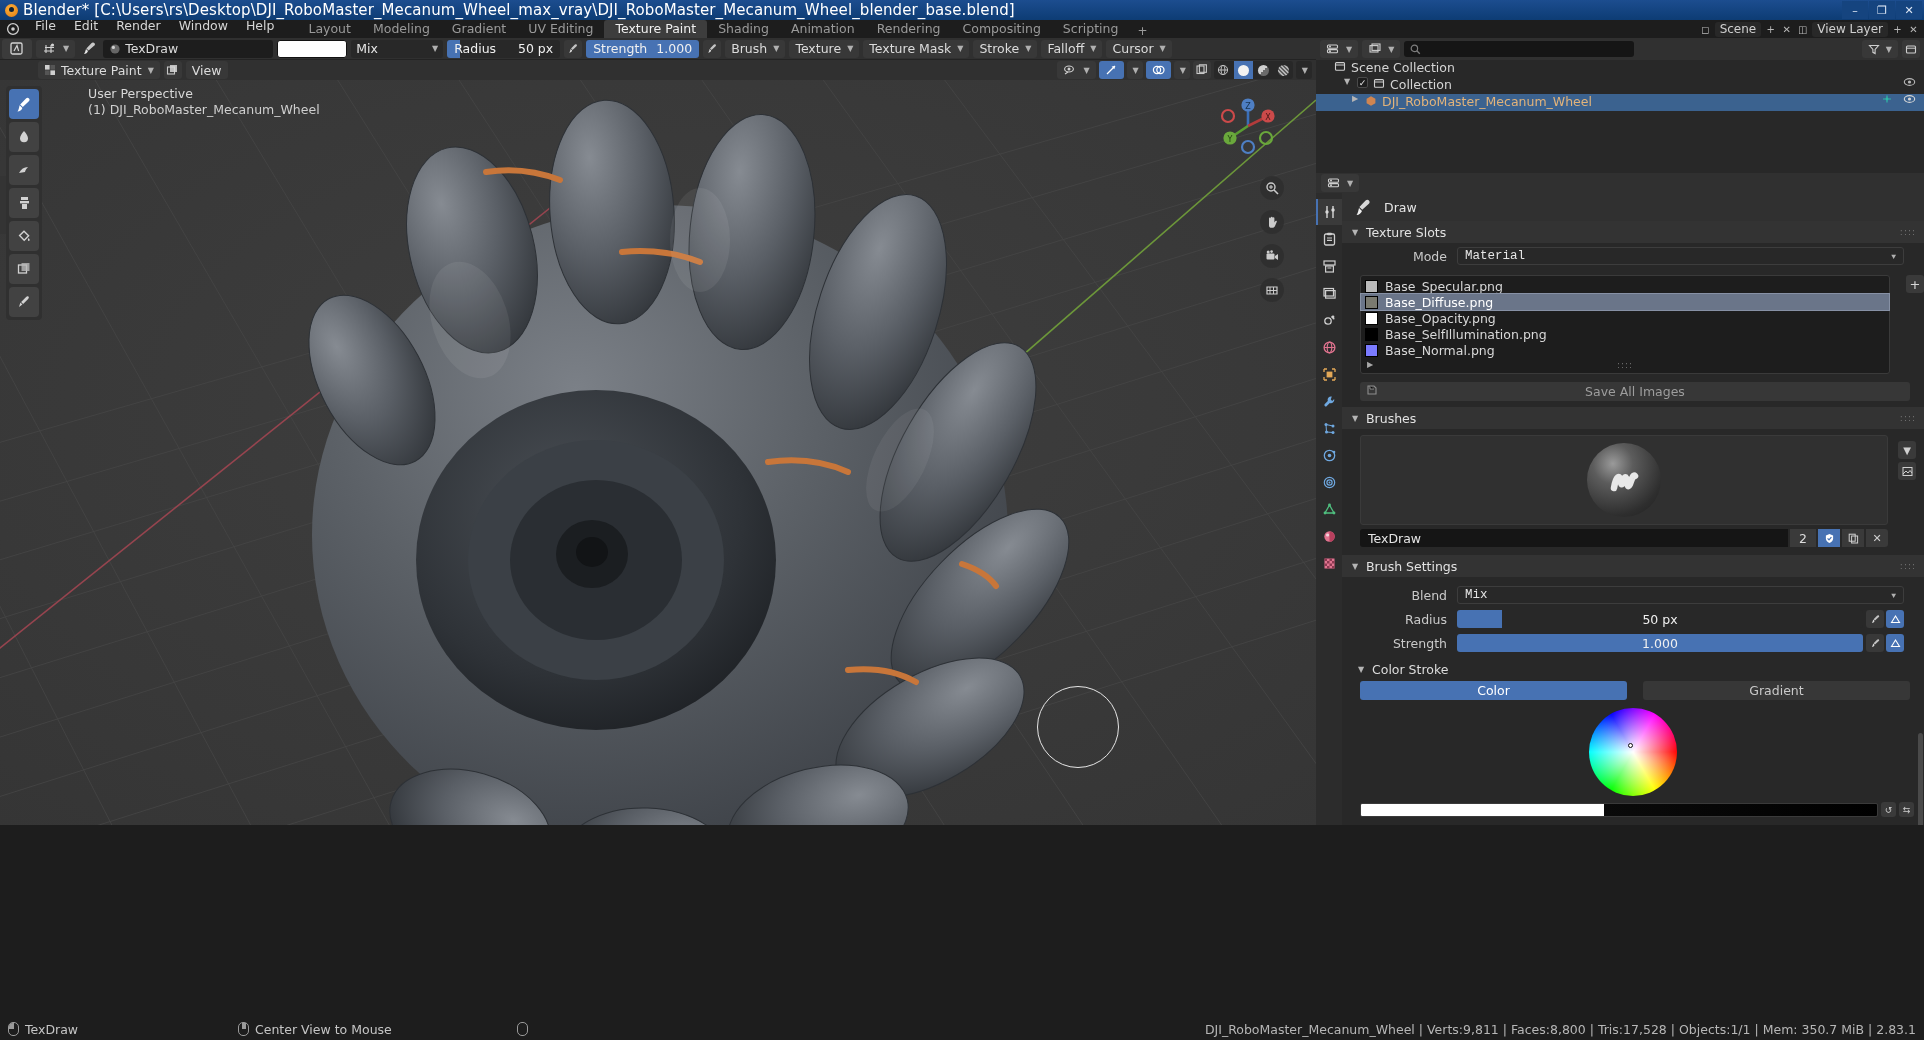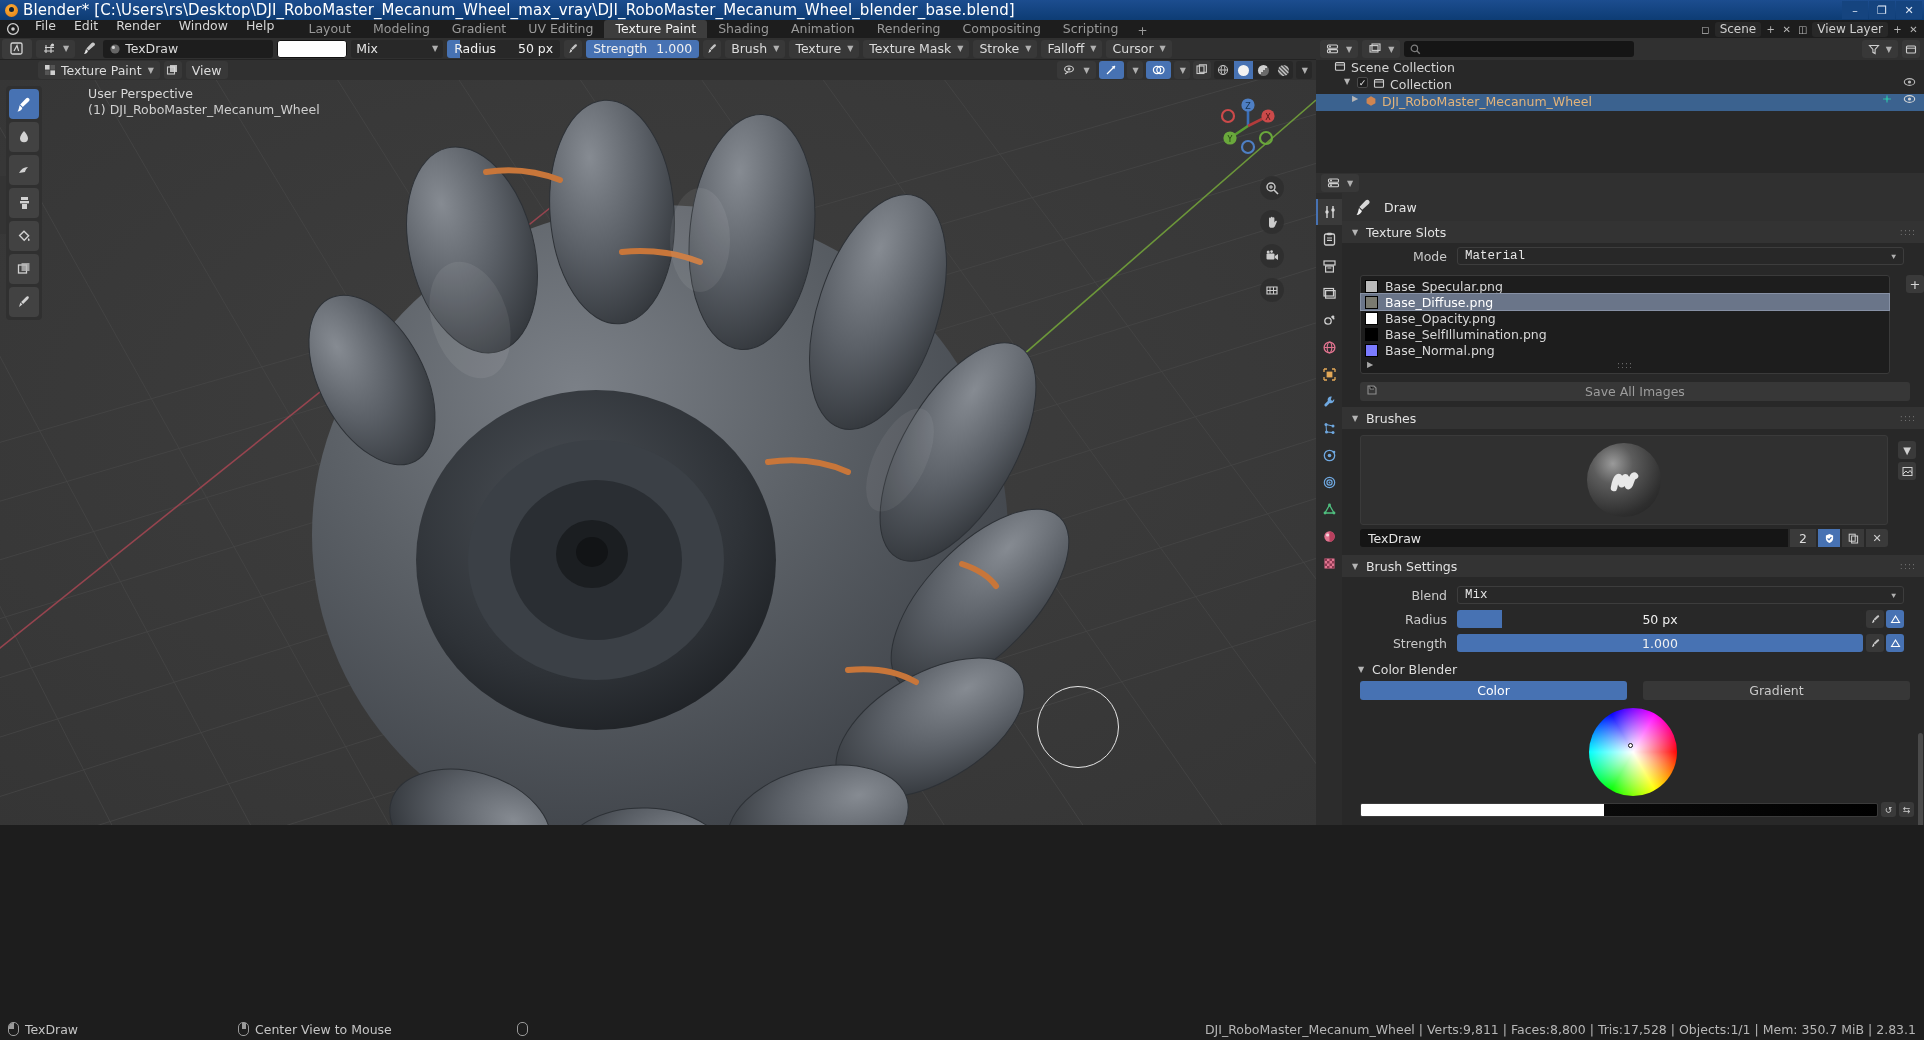--- a/index.html
+++ b/index.html
@@ -992,21 +992,21 @@
       </div>
       <div class="icon-btn" style="margin:0 10px 0 2px;background:#4772b3">
         <svg width="11" height="11" viewBox="0 0 11 11">
             <path d="M1.5 8.5L5.5 2l4 6.5z" fill="none" stroke="#fff" stroke-width="1.1"></path>
           </svg>
       </div>
     </div>
 
     <div class="sub-hdr" style="margin-top:6px">
       <span class="tri">▼</span>
-      <span>Color Blender</span>
+      <span>Color Stroke</span>
     </div>
     <div class="cp-tabs">
       <div class="cp-tab active">Color</div>
       <div class="cp-tab">Gradient</div>
     </div>
     <div class="wheel">
       <div class="wheel-dot"></div>
     </div>
     <div class="valbar-row" style="margin:6px 10px 0 18px;align-items:center;gap:3px;">
       <div class="valbar" style="margin:0;flex:1;width:auto;"></div>

